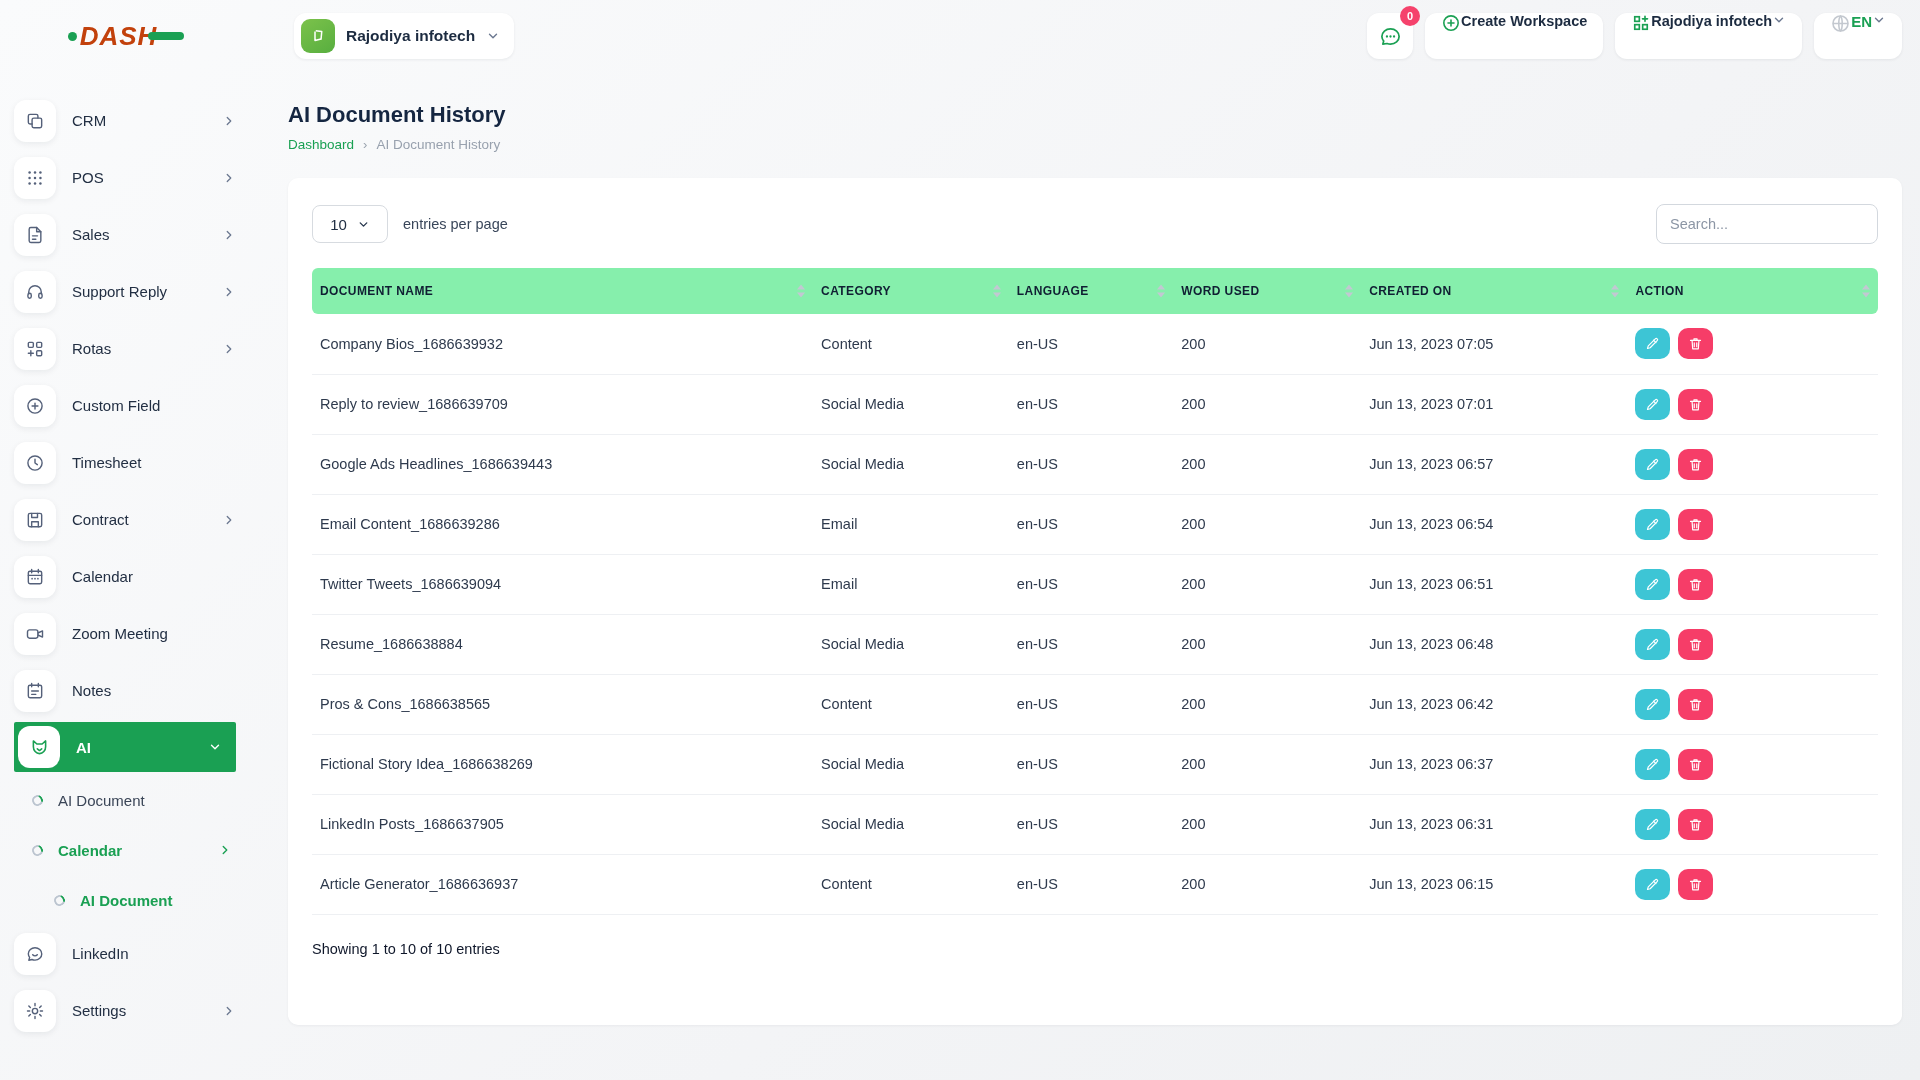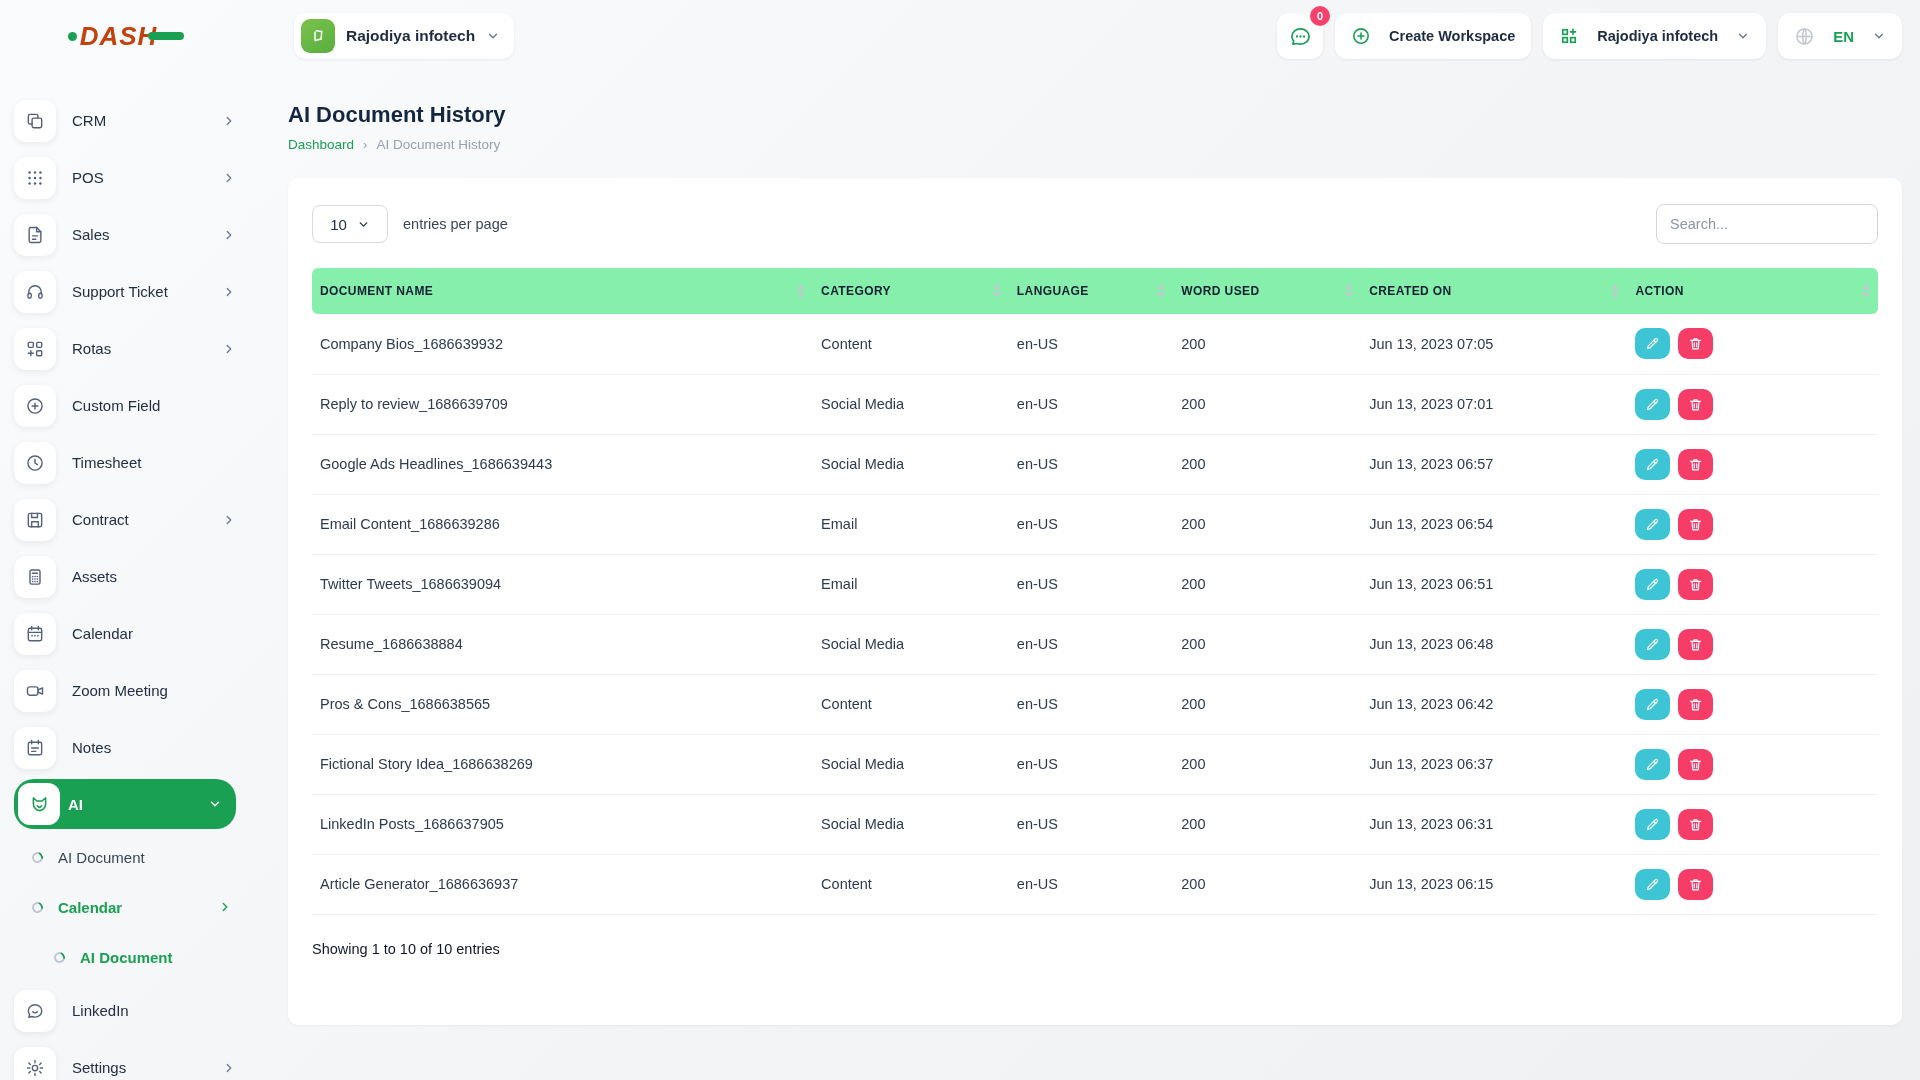--- a/index.html
+++ b/index.html
@@ -20,32 +20,32 @@
     box-shadow:0 1px 3px rgba(16,24,40,.07); display:flex; align-items:center; gap:11px; padding:0 14px 0 7px; cursor:pointer; }
   .ws-avatar { width:34px; height:34px; border-radius:9px; background:linear-gradient(145deg,#7cc24b,#57ae3f); display:flex; align-items:center; justify-content:center; }
   .ws-label { font-size:15.5px; font-weight:600; color:#1c2b40; }
   .spacer { flex:1; }
   .hdr-right { display:flex; align-items:center; gap:12px; margin-right:18px; }
   .icon-btn { position:relative; width:46px; height:46px; background:#fff; border-radius:12px;
     box-shadow:0 1px 3px rgba(16,24,40,.07); display:flex; align-items:center; justify-content:center; border:none; cursor:pointer; }
   .badge { position:absolute; top:-7px; right:-7px; min-width:20px; height:20px; padding:0 5px; border-radius:10px;
     background:#f5426c; color:#fff; font-size:11px; font-weight:700; display:flex; align-items:center; justify-content:center; }
   .pill { height:46px; background:#fff; border-radius:12px; box-shadow:0 1px 3px rgba(16,24,40,.07);
-    display:flex; align-items:center; gap:18px; padding:0 16px; border:none; cursor:pointer;
+    display:flex; gap:0; padding:0 16px; border:none; cursor:pointer;
     font-size:14.5px; font-weight:600; color:#1c2b40; font-family:inherit; }
   .pill .lang-code { color:#1aa053; font-weight:700; font-size:15px; }
   
   .sidebar { position:absolute; top:72px; left:0; bottom:0; width:252px; padding:20px 16px 0 14px; overflow:hidden; }
   .s-item { height:57px; display:flex; align-items:center; gap:16px; cursor:pointer; }
   .ibox { width:42px; height:42px; border-radius:12px; background:#fff; box-shadow:0 2px 6px rgba(17,24,39,.07);
     display:flex; align-items:center; justify-content:center; color:#55617a; flex:none; }
   .s-label { flex:1; font-size:15px; font-weight:500; color:#222f43; }
   .chev { color:#6b7890; flex:none; }
-  .s-item-active { height:50px; margin:3px 0; background:#1aa053; border-radius:20px; display:flex; align-items:center;
-    gap:8px; padding:0 14px 0 4px; cursor:pointer; }
+  .s-item-active { height:50px; margin:3px 0; background:#1aa053; border-radius:2px; display:flex; align-items:center;
+    gap:16px; padding:0 14px 0 4px; cursor:pointer; }
   .s-item-active .ibox { width:42px; height:42px; color:#1aa053; box-shadow:none; }
   .s-item-active .s-label { color:#fff; font-weight:700; }
   .s-item-active .chev { color:#fff; }
   .s-sub { height:50px; display:flex; align-items:center; gap:15px; padding-left:18px; cursor:pointer; }
   .s-sub.lvl2 { padding-left:40px; }
   .ring { width:11px; height:11px; border-radius:50%; border:2px solid #bcc5d0; border-right-color:#1aa053; transform:rotate(-30deg); flex:none; }
   .s-sub .s-label { font-size:15px; color:#3a4557; }
   .s-sub.active .s-label { color:#1aa053; font-weight:700; }
   .s-sub .chev.green { color:#1aa053; }
   
@@ -198,21 +198,21 @@
   </div>
 
   <div class="s-item">
     <span class="ibox">
         <svg width="20" height="20" viewBox="0 0 24 24" fill="none" stroke="currentColor" stroke-width="1.7" stroke-linecap="round" stroke-linejoin="round">
           <path d="M4.5 14.5v-2.5a7.5 7.5 0 0 1 15 0v2.5"></path>
           <rect x="3.5" y="13.5" width="4" height="6" rx="2"></rect>
           <rect x="16.5" y="13.5" width="4" height="6" rx="2"></rect>
         </svg>
       </span>
-    <span class="s-label">Support Ticket</span>
+    <span class="s-label">Support Reply</span>
     <svg class="chev" width="14" height="14" viewBox="0 0 24 24" fill="none" stroke="currentColor" stroke-width="2.2" stroke-linecap="round" stroke-linejoin="round">
         <path d="M9 6l6 6-6 6"></path>
       </svg>
   </div>
 
   <div class="s-item">
     <span class="ibox">
         <svg width="20" height="20" viewBox="0 0 24 24" fill="none" stroke="currentColor" stroke-width="1.7" stroke-linecap="round" stroke-linejoin="round">
           <rect x="4" y="4" width="6" height="6" rx="1.2"></rect>
           <rect x="14" y="4" width="6" height="6" rx="1.2"></rect>
@@ -253,30 +253,20 @@
           <path d="M8 4v5h7V4"></path>
           <path d="M8 20v-6h8v6"></path>
         </svg>
       </span>
     <span class="s-label">Contract</span>
     <svg class="chev" width="14" height="14" viewBox="0 0 24 24" fill="none" stroke="currentColor" stroke-width="2.2" stroke-linecap="round" stroke-linejoin="round">
         <path d="M9 6l6 6-6 6"></path>
       </svg>
   </div>
 
-  <div class="s-item">
-    <span class="ibox">
-        <svg width="20" height="20" viewBox="0 0 24 24" fill="none" stroke="currentColor" stroke-width="1.7" stroke-linecap="round">
-          <rect x="6" y="3.5" width="12" height="17" rx="2"></rect>
-          <path d="M9 7.5h6"></path>
-          <path d="M9.2 11.5h.01M12 11.5h.01M14.8 11.5h.01M9.2 14.5h.01M12 14.5h.01M14.8 14.5h.01M9.2 17.5h.01M12 17.5h.01M14.8 17.5h.01" stroke-width="2"></path>
-        </svg>
-      </span>
-    <span class="s-label">Assets</span>
-  </div>
 
   <div class="s-item">
     <span class="ibox">
         <svg width="20" height="20" viewBox="0 0 24 24" fill="none" stroke="currentColor" stroke-width="1.7" stroke-linecap="round" stroke-linejoin="round">
           <rect x="4" y="5" width="16" height="15" rx="2"></rect>
           <path d="M8 3v4M16 3v4M4 10h16"></path>
           <path d="M8.5 14h.01M12 14h.01M15.5 14h.01" stroke-width="2"></path>
         </svg>
       </span>
     <span class="s-label">Calendar</span>

